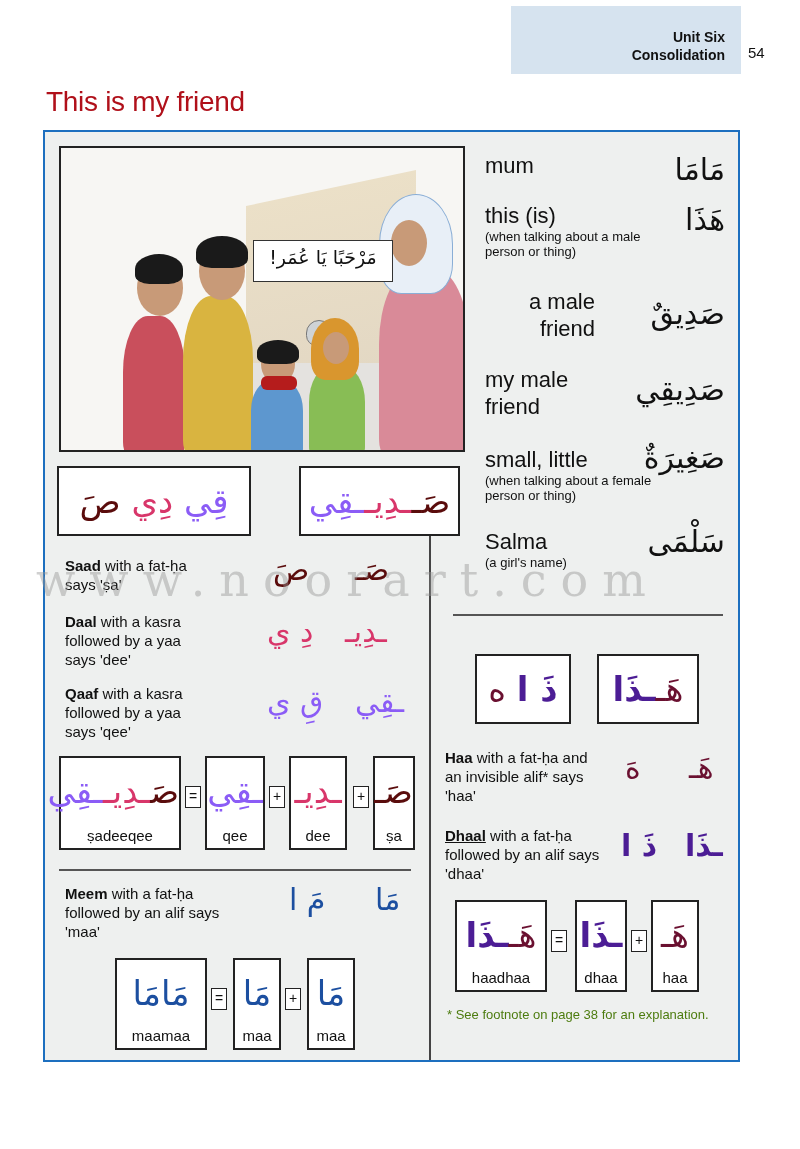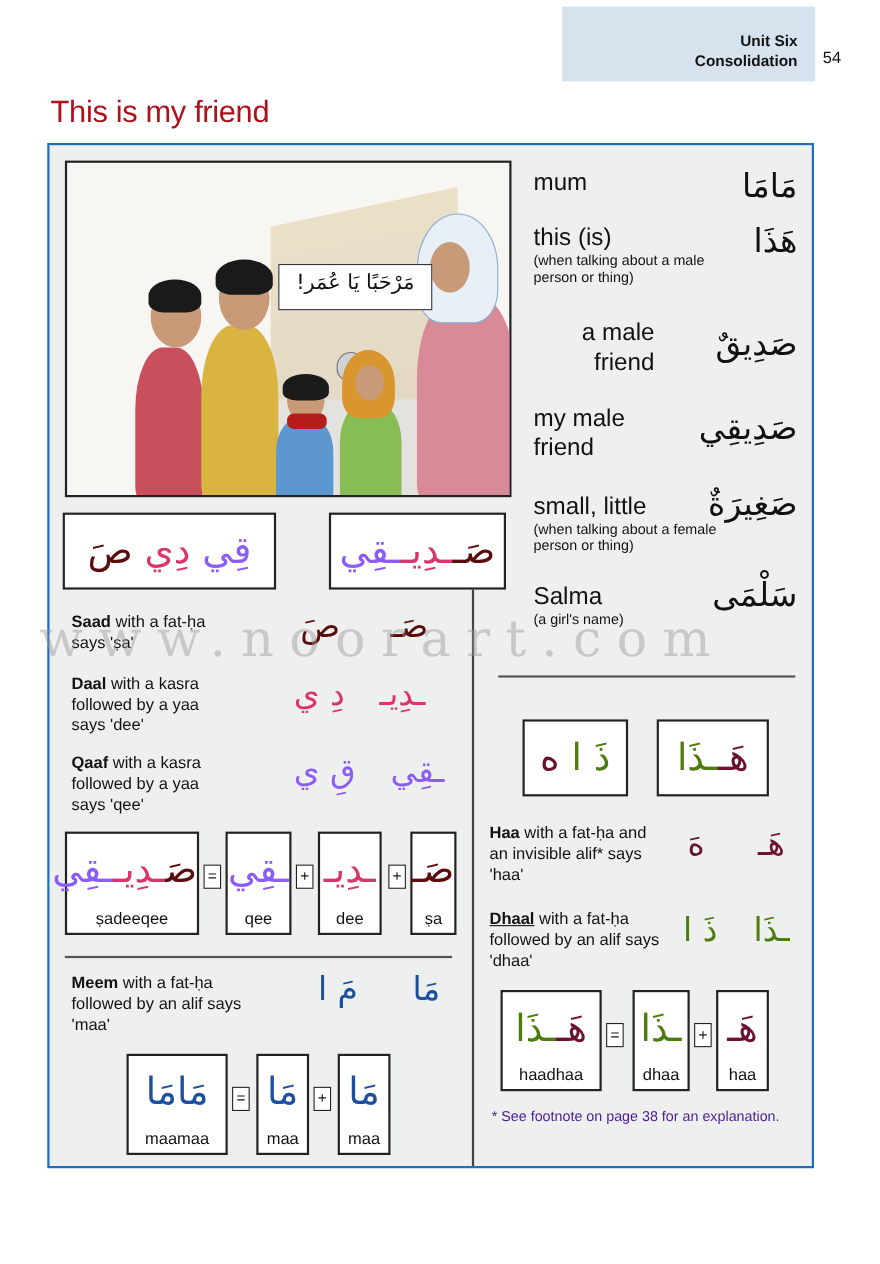--- a/index.html
+++ b/index.html
@@ -45,28 +45,28 @@
   .lbox { position: absolute; background: #fff; border: 2px solid #222; text-align: center; }
   .lbox .big { font-size: 34px; line-height: 1; }
   .lbox .lbl { position: absolute; left: 0; right: 0; bottom: 4px; font-family: "Liberation Sans", sans-serif; font-size: 15px; color: #111; }
   .op { position: absolute; width: 16px; height: 22px; border: 1.5px solid #222; background: #fff; font-family: "Liberation Sans", sans-serif; font-size: 14px; line-height: 19px; text-align: center; }
 
   .c-saad { color: #5a0c0c; }
   .c-daal { color: #d8366a; }
   .c-qaaf { color: #8b5cf6; }
   .c-meem { color: #1c4fa0; }
   .c-haa  { color: #6a1030; }
-  .c-dhaal{ color: #4d7c0f; }
+  .c-dhaal{ color: #4c1d95; font-weight: bold; }
 
   .expl { position: absolute; font-family: "Liberation Sans", sans-serif; font-size: 15px; line-height: 19px; color: #111; }
   .expl b { font-weight: bold; }
   .expl u { text-decoration: underline; }
   .expl-ar { position: absolute; font-size: 30px; }
 
-  .footnote { position: absolute; left: 402px; top: 875px; width: 280px; font-family: "Liberation Sans", sans-serif; font-size: 13px; line-height: 16px; color: #4c1d95; }
+  .footnote { position: absolute; left: 402px; top: 875px; width: 280px; font-family: "Liberation Sans", sans-serif; font-size: 13px; line-height: 16px; color: #4d7c0f; }
 
   .watermark { position: absolute; left: 0; top: 553px; width: 800px; text-align: left; font-family: "DejaVu Serif", serif; font-size: 46px; letter-spacing: 14px; color: rgba(150,150,150,.45); z-index: 10; pointer-events: none; padding-left: 36px; }
 </style>
 </head>
 <body>
 
 <div class="unit-tab">
   <div class="t">
     <div>Unit Six</div>
     <div>Consolidation</div>

